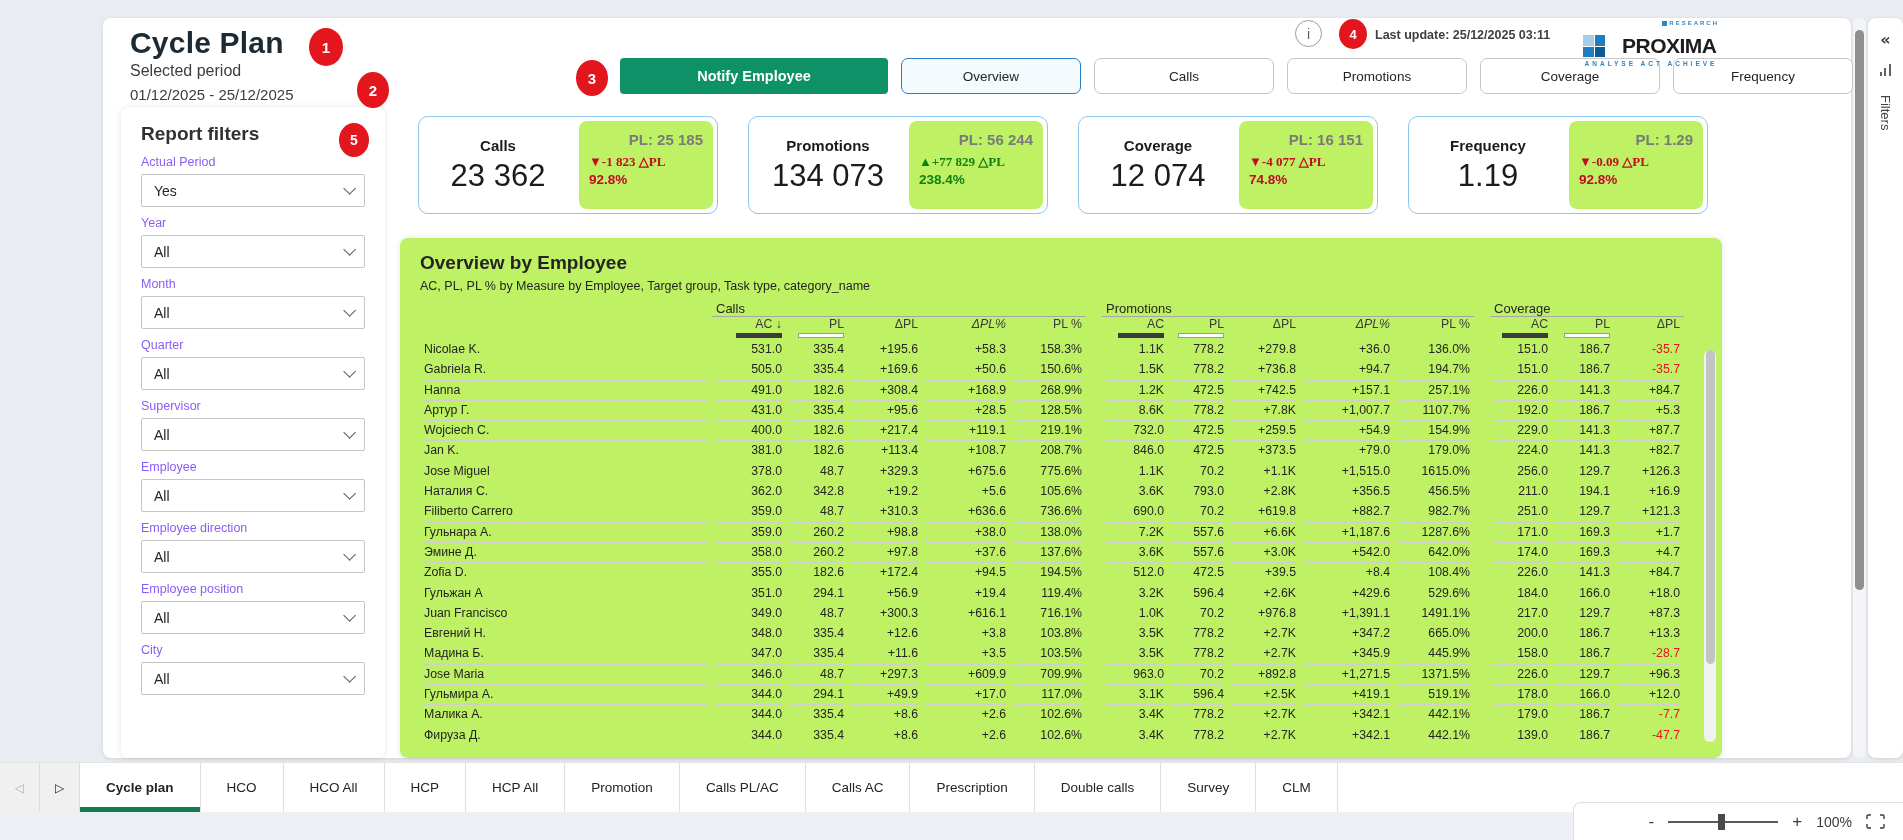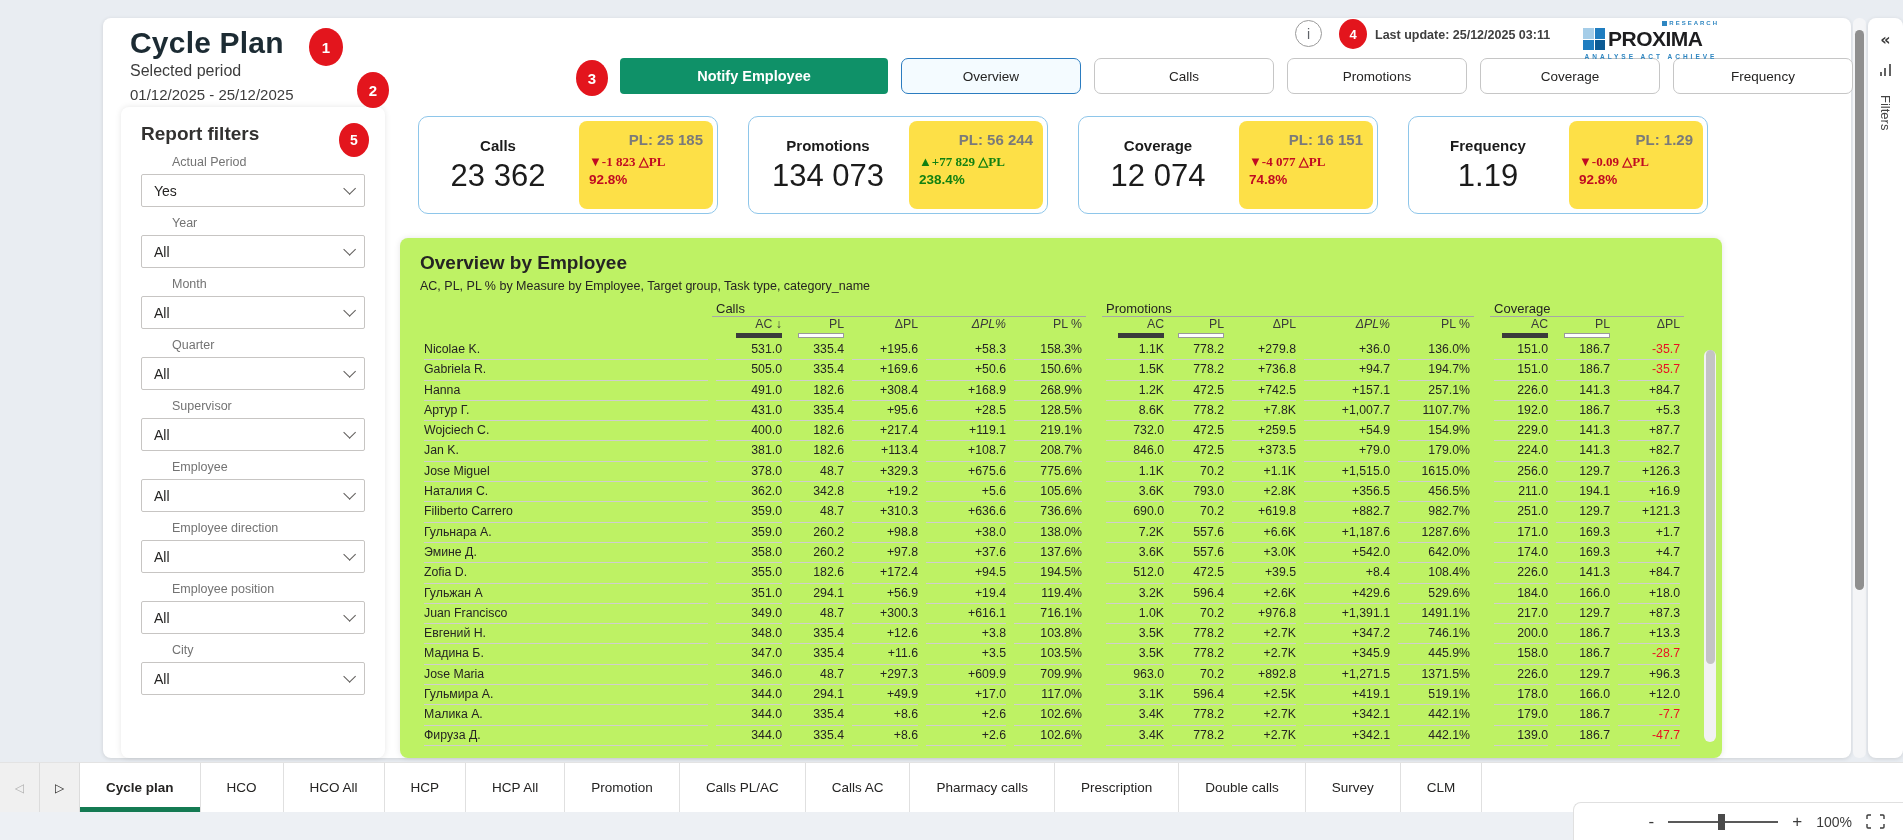--- a/index.html
+++ b/index.html
@@ -40,48 +40,48 @@
   .info-circle { position:absolute; left:1192px; top:2px; width:27px; height:27px; border-radius:50%;
     border:1px solid #9a9a9a; color:#5f6368; font-size:14px; display:flex; align-items:center;
     justify-content:center; background:#fff; cursor:pointer; }
   .last-update { position:absolute; left:1272px; top:10px; font-size:12.5px; font-weight:700; color:#3f3f3f; }
 
   
   .logo { position:absolute; left:1480px; top:2px; width:136px; }
   .logo-top { display:flex; justify-content:flex-end; align-items:center; gap:2px;
     font-size:6px; letter-spacing:2px; color:#2e86c1; font-weight:700; }
   .logo-sq-s { width:5px; height:5px; background:#2e86c1; display:inline-block; }
-  .logo-main { display:flex; align-items:center; gap:3px; margin-top:1px; }
+  .logo-main { display:flex; align-items:center; gap:17px; margin-top:8px; }
   .logo-mark { width:22px; height:22px; display:grid; grid-template-columns:1fr 1fr; grid-template-rows:1fr 1fr; gap:1px; }
   .logo-mark i { display:block; }
   .m1{ background:#a5cde8; } .m2{ background:#1f7dc0; } .m3{ background:#1f7dc0; } .m4{ background:#0b5a94; }
   .logo-text { font-size:21px; font-weight:800; color:#1d1d1f; letter-spacing:-.5px; }
   .logo-bottom { font-size:6.5px; letter-spacing:3px; color:#2e86c1; font-weight:700; margin-top:2px; text-align:center; }
 
   
   .kpi-row { position:absolute; left:315px; top:98px; display:flex; gap:30px; }
   .kpi-card { width:300px; height:98px; background:#fff; border:1.5px solid #8ec6ea; border-radius:10px;
     position:relative; display:flex; }
   .kpi-left { width:158px; display:flex; flex-direction:column; align-items:center; justify-content:center; gap:4px; }
   .kpi-label { font-size:15px; font-weight:700; color:#1b1b1b; }
   .kpi-value { font-size:31px; color:#1b1b1b; }
-  .kpi-panel { position:absolute; right:4px; top:4px; bottom:4px; width:134px; background:#fde047;
+  .kpi-panel { position:absolute; right:4px; top:4px; bottom:4px; width:134px; background:#bef264;
     border-radius:8px; padding:10px 10px 6px 10px; }
   .kpi-pl { font-size:15px; font-weight:700; color:#7a7a7a; text-align:right; }
   .kpi-delta { font-size:13px; font-weight:700; margin-top:6px;font-family:Liberation Serif, serif; }
   .kpi-pct { font-size:13.5px; font-weight:700; margin-top:2px; }
   .kpi-panel.down .kpi-delta, .kpi-panel.down .kpi-pct { color:#c00b22; }
   .kpi-panel.up .kpi-delta, .kpi-panel.up .kpi-pct { color:#118011; }
 
   
   .side-card { position:absolute; left:18px; top:89px; width:264px; height:651px; background:#fff;
     border-radius:8px; box-shadow:0 0 6px rgba(0,0,0,.10); padding:16px 20px; overflow:hidden; }
   .side-title { font-size:19px; font-weight:600; color:#323130; margin-bottom:10px; }
   .fgroup { margin-bottom:9px; }
-  .flabel { font-size:12.5px; color:#737373; margin-bottom:5px;margin-left:31px; }
+  .flabel { font-size:12.5px; color:#8b5cf6; margin-bottom:5px; }
   .fselect { height:33px; border:1px solid #c7c5c3; border-radius:2px; background:#fff; display:flex;
     align-items:center; justify-content:space-between; padding:0 12px; font-size:14px; cursor:pointer; }
   .chev { width:9px; height:9px; border-right:1.5px solid #605e5c; border-bottom:1.5px solid #605e5c;
     transform:rotate(45deg) translateY(-3px); }
 
   
   .table-card { position:absolute; left:297px; top:220px; width:1322px; height:520px; background:#bef264;
     border-radius:8px; box-shadow:0 0 6px rgba(0,0,0,.10); padding:14px 20px 10px 20px; overflow:hidden; }
   .tbl-title { font-size:19px; font-weight:700; color:#252423; }
   .tbl-sub { font-size:12.5px; color:#252423; margin-top:5px; margin-bottom:8px; }
@@ -1051,21 +1051,21 @@
             <td class="num">
               <span class="u">778.2</span>
             </td>
             <td class="num">
               <span class="u">+2.7K</span>
             </td>
             <td class="num ital">
               <span class="u">+347.2</span>
             </td>
             <td class="num">
-              <span class="u">746.1%</span>
+              <span class="u">665.0%</span>
             </td>
             <td></td>
             <td class="num">
               <span class="u">200.0</span>
             </td>
             <td class="num">
               <span class="u">186.7</span>
             </td>
             <td class="num">
               <span class="u">+13.3</span>
@@ -1333,21 +1333,20 @@
   <div class="tab-nav">▷</div>
   <div id="sheet-tabs" style="display:flex;">
       <div class="stab active">Cycle plan</div>
       <div class="stab">HCO</div>
       <div class="stab">HCO All</div>
       <div class="stab">HCP</div>
       <div class="stab">HCP All</div>
       <div class="stab">Promotion</div>
       <div class="stab">Calls PL/AC</div>
       <div class="stab">Calls AC</div>
-      <div class="stab">Pharmacy calls</div>
       <div class="stab">Prescription</div>
       <div class="stab">Double calls</div>
       <div class="stab">Survey</div>
       <div class="stab">CLM</div>
     </div>
 </div>
 
 <div class="bottom-strip"></div>
 
 <div class="zoom-panel">

